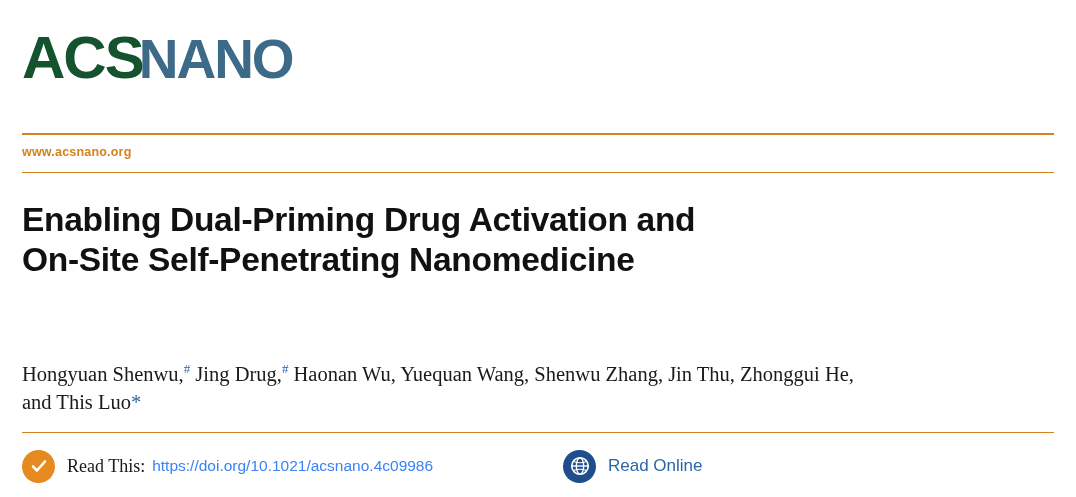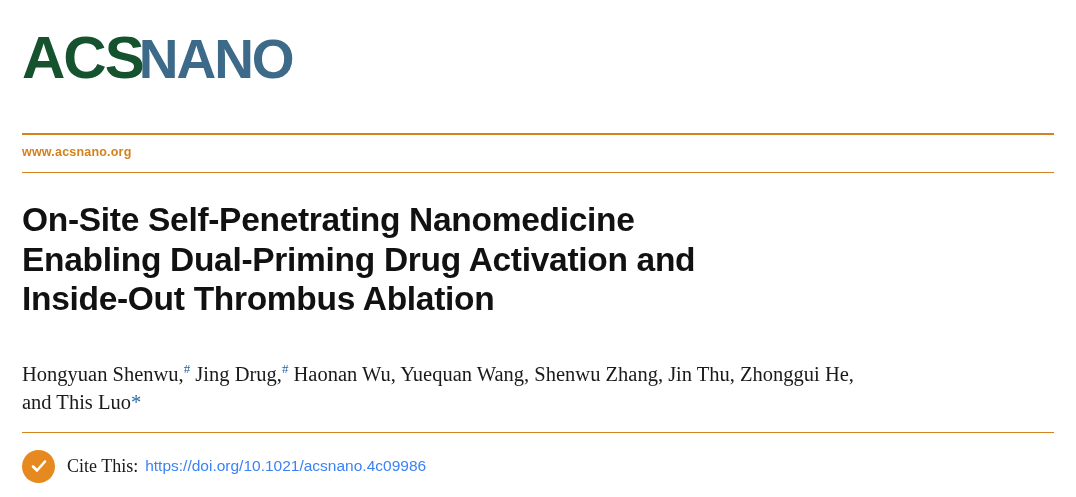--- a/index.html
+++ b/index.html
@@ -193,37 +193,48 @@
     </div>
   </div>
 
   <div class="rule-top"></div>
 
   <div class="site-url">www.acsnano.org</div>
 
   <div class="rule-under-url"></div>
 
   <div class="title">
+    <div>Enabling Dual-Priming Drug Activation and</div>
     <div>On-Site Self-Penetrating Nanomedicine</div>
-    <div>Enabling Dual-Priming Drug Activation and</div>
-    <div>Inside-Out Thrombus Ablation</div>
   </div>
 
   <div class="authors">
     <span>Hongyuan Shenwu,</span><sup>#</sup><span> Jing Drug,</span><sup>#</sup><span> Haonan Wu, Yuequan Wang, Shenwu Zhang, Jin Thu, Zhonggui He,</span>
     <br>
     <span>and This Luo</span><span class="star">*</span>
   </div>
 
   <div class="rule-bottom"></div>
 
   <div class="cite-bar">
     <span class="cite-badge">
       <svg width="20" height="20" viewBox="0 0 20 20" aria-hidden="true">
         <path d="M4 10.5 L8 14.5 L16 5.5" fill="none" stroke="#ffffff" stroke-width="2.6" stroke-linecap="round" stroke-linejoin="round"></path>
       </svg>
     </span>
-    <span class="cite-this">Cite This:</span>
+    <span class="cite-this">Read This:</span>
     <a class="cite-link" href="#">https://doi.org/10.1021/acsnano.4c09986</a>
   </div>
 
+  <div class="read-online">
+    <span class="globe-badge">
+      <svg width="22" height="22" viewBox="0 0 24 24" aria-hidden="true">
+        <circle cx="12" cy="12" r="9" fill="none" stroke="#ffffff" stroke-width="1.8"></circle>
+        <ellipse cx="12" cy="12" rx="4" ry="9" fill="none" stroke="#ffffff" stroke-width="1.5"></ellipse>
+        <line x1="3" y1="12" x2="21" y2="12" stroke="#ffffff" stroke-width="1.5"></line>
+        <path d="M5 7 Q12 10 19 7" fill="none" stroke="#ffffff" stroke-width="1.2"></path>
+        <path d="M5 17 Q12 14 19 17" fill="none" stroke="#ffffff" stroke-width="1.2"></path>
+      </svg>
+    </span>
+    <span class="read-online-label">Read Online</span>
+  </div>
 
 </div>
 
 </body></html>

